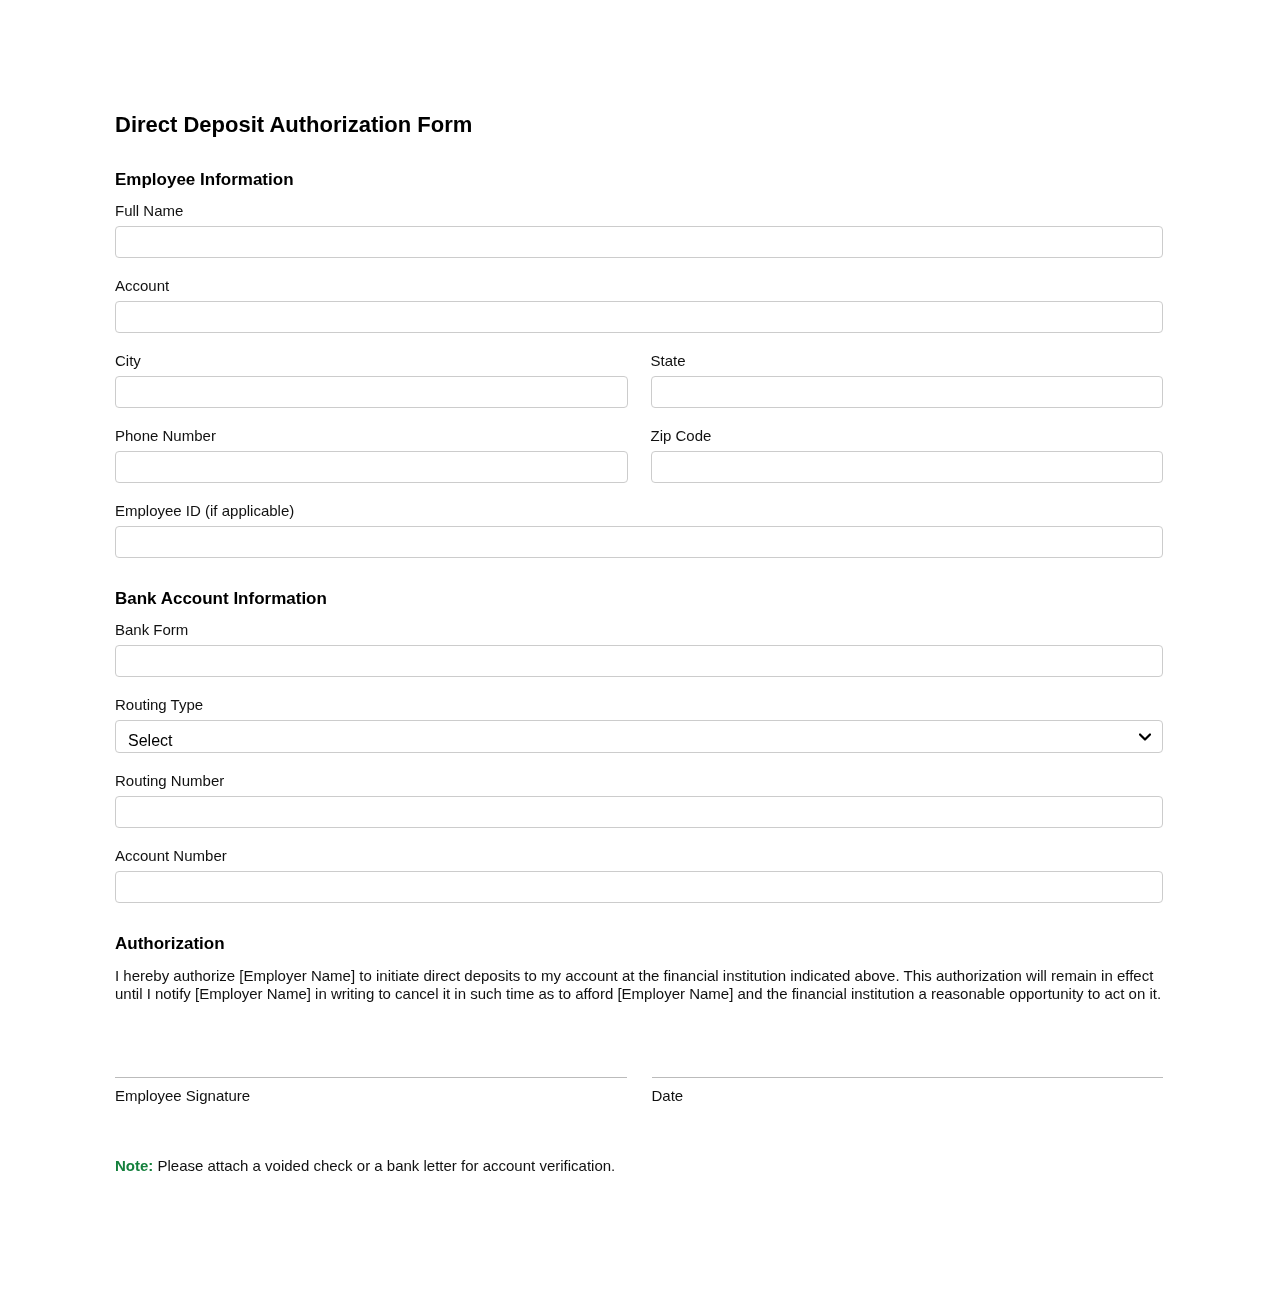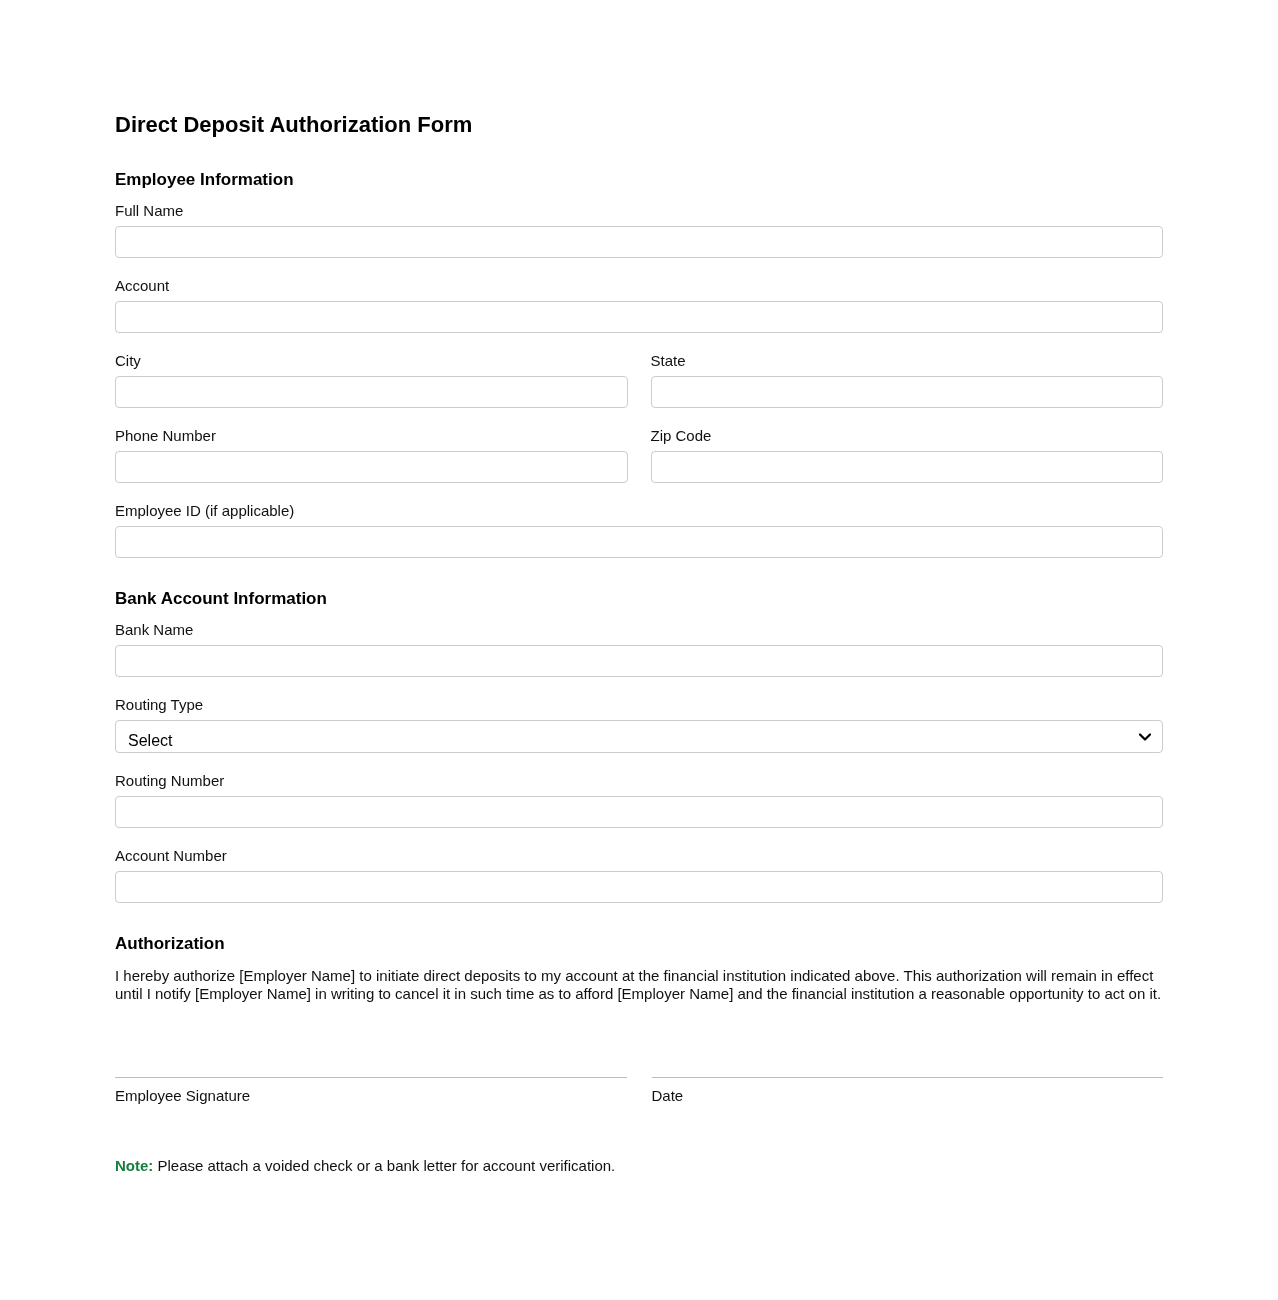--- a/index.html
+++ b/index.html
@@ -154,21 +154,21 @@
     <div class="field">
       <label>Employee ID (if applicable)</label>
       <input type="text" class="text-input" value="" style="">
     </div>
   </section>
 
   <section class="section-spaced">
     <h2 class="section-heading">Bank Account Information</h2>
 
     <div class="field">
-      <label>Bank Name</label>
+      <label>Bank Form</label>
       <input type="text" class="text-input" value="" style="">
     </div>
 
     <div class="field">
       <label>Routing Type</label>
       <div class="select-wrap">
         <select class="select-input">
           <option>Select</option>
         </select>
         <span class="chevron-down-icon">

